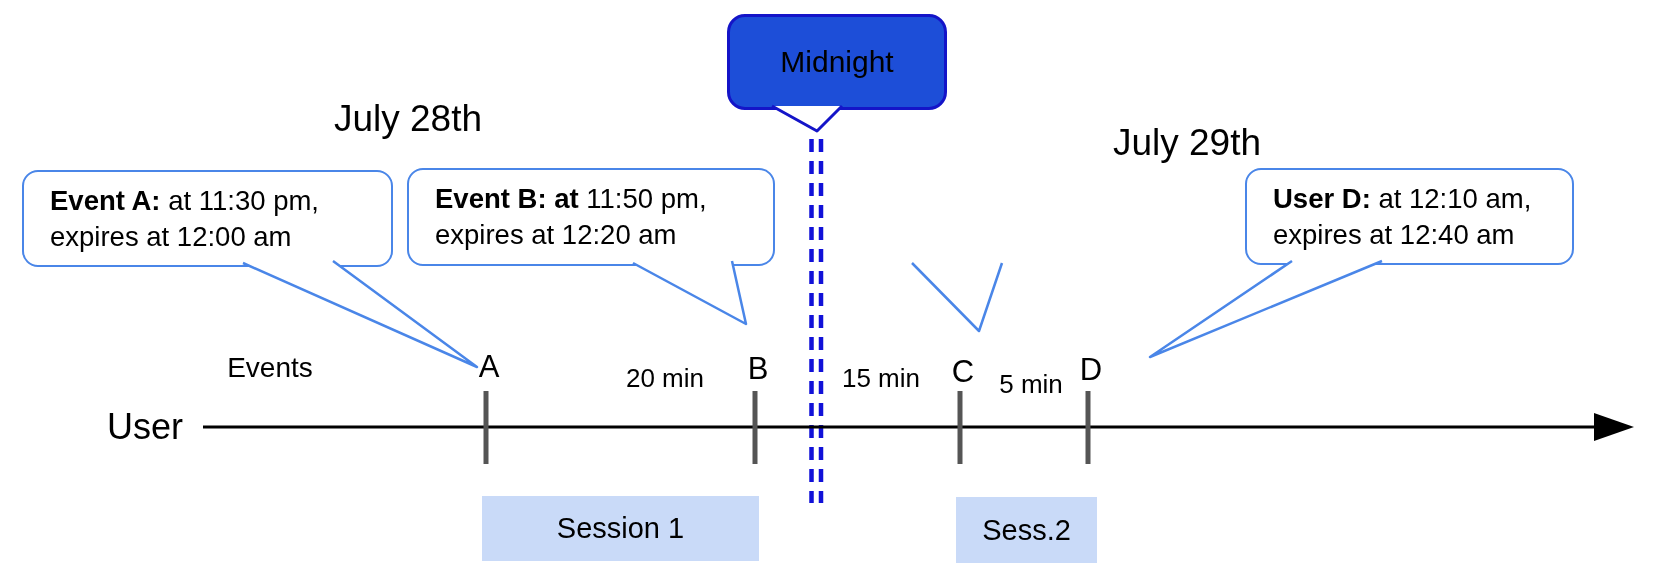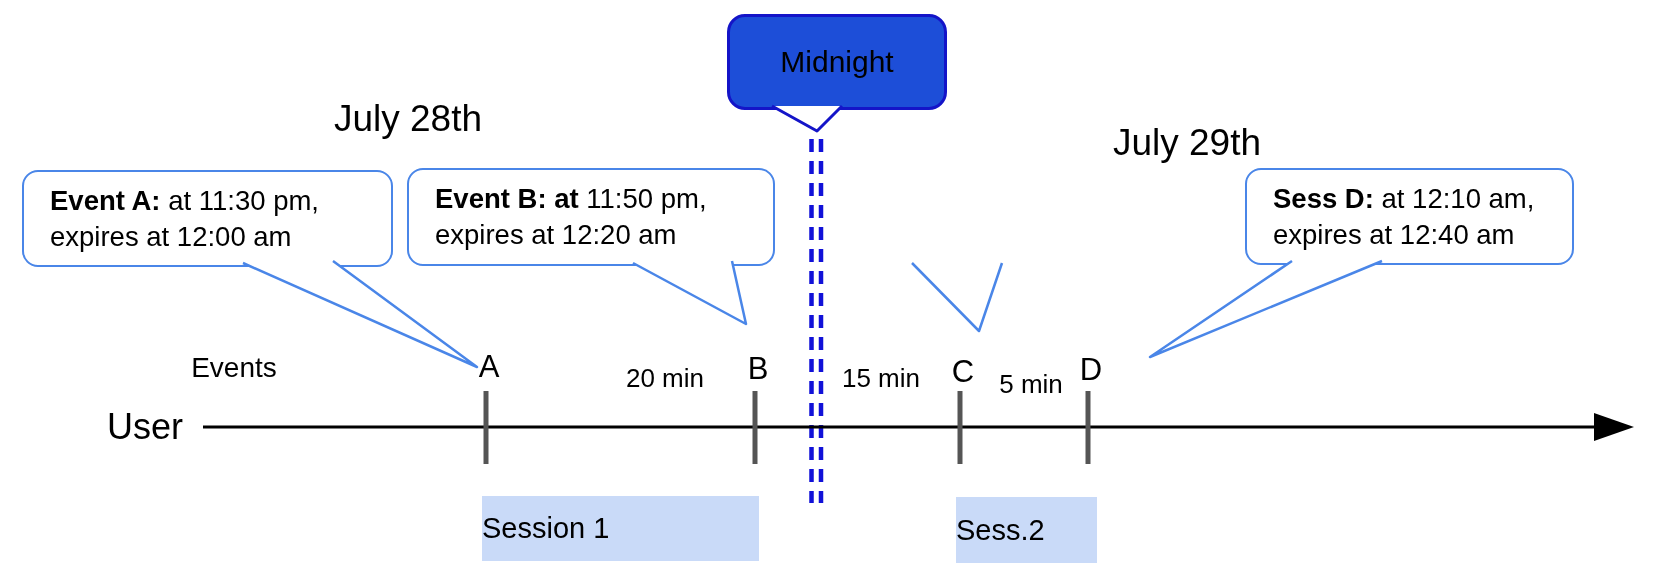--- a/index.html
+++ b/index.html
@@ -25,26 +25,26 @@
   .bubble{
     position:absolute;background:#fff;border:2.5px solid var(--event-callout-border);
     border-radius:16px;display:flex;flex-direction:column;justify-content:center;
     padding-left:26px;font-size:27.5px;line-height:36px;box-sizing:border-box;
   }
   .bubble-a{left:22px;top:170px;width:371px;height:97px;}
   .bubble-b{left:407px;top:168px;width:368px;height:98px;}
   .bubble-c{left:865px;top:170px;width:281px;height:98px;}
   .bubble-d{left:1245px;top:168px;width:329px;height:97px;}
   .axis-label{font-size:36px;}
-  .events-label{font-size:28px;}
+  .events-label{font-size:28px;margin-left:36px;}
   .mark-label{font-size:31px;}
   .interval-label{font-size:26px;}
   .session-box{
     position:absolute;background:var(--session-fill);
-    display:flex;align-items:center;font-size:29px;
+    display:flex;align-items:center;justify-content:center;font-size:29px;
   }
   .session-1{left:482px;top:496px;width:277px;height:65px;}
   .session-2{left:956px;top:497px;width:141px;height:66px;}
   svg.overlay{position:absolute;left:0;top:0;width:1668px;height:578px;pointer-events:none;}
   .tl{stroke:var(--timeline);stroke-width:3;}
   .tl-head{fill:var(--timeline);}
   .tick{stroke:var(--tick);stroke-width:5;}
   .mdash{stroke:var(--midnight-dash);stroke-width:4.5;stroke-dasharray:13 9;}
   .tail{fill:#ffffff;stroke:var(--event-callout-border);stroke-width:2.5;stroke-linejoin:round;}
   .mtail{fill:#ffffff;stroke:var(--midnight-border);stroke-width:3;stroke-linejoin:round;}
@@ -63,21 +63,21 @@
 
   <div class="bubble bubble-a">
     <div><b>Event A:</b><span> at 11:30 pm,</span></div>
     <div>expires at 12:00 am</div>
   </div>
   <div class="bubble bubble-b">
     <div><b>Event B: at</b><span> 11:50 pm,</span></div>
     <div>expires at 12:20 am</div>
   </div>
   <div class="bubble bubble-d">
-    <div><b>Sess D:</b><span> at 12:10 am,</span></div>
+    <div><b>User D:</b><span> at 12:10 am,</span></div>
     <div>expires at 12:40 am</div>
   </div>
 
   <div class="centered events-label" style="left:234px;top:352px;">Events</div>
   <div class="axis-label" style="position:absolute;left:107px;top:406px;">User</div>
 
   <div class="centered mark-label" style="left:489px;top:349px;">A</div>
   <div class="centered mark-label" style="left:758px;top:351px;">B</div>
   <div class="centered mark-label" style="left:963px;top:354px;">C</div>
   <div class="centered mark-label" style="left:1091px;top:352px;">D</div>

